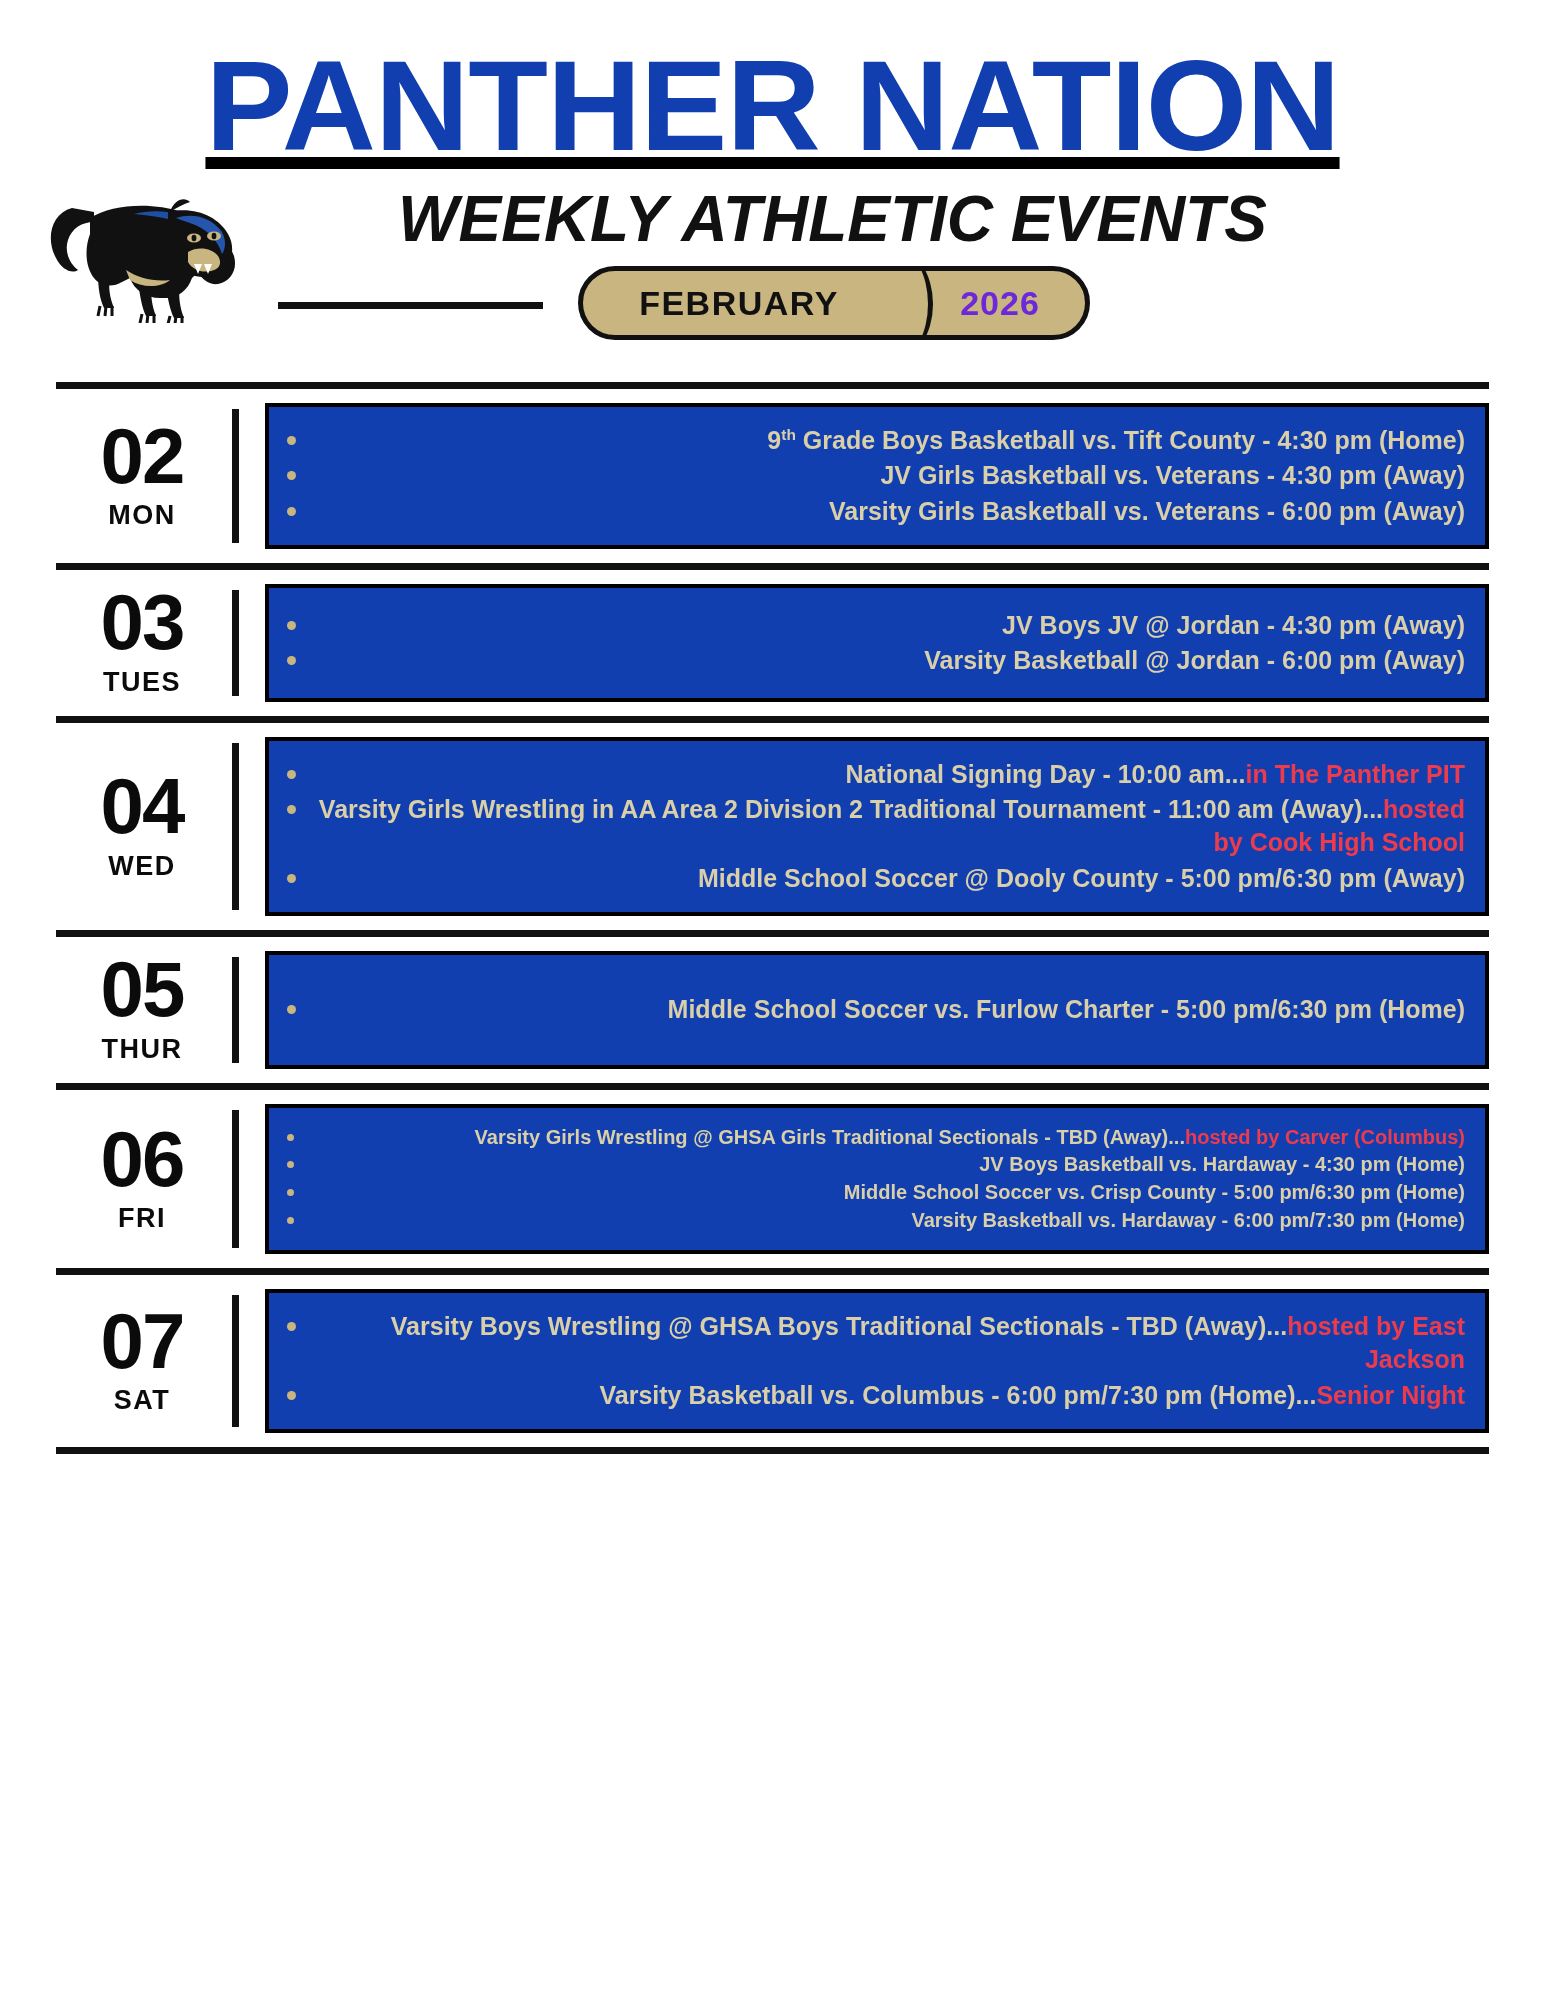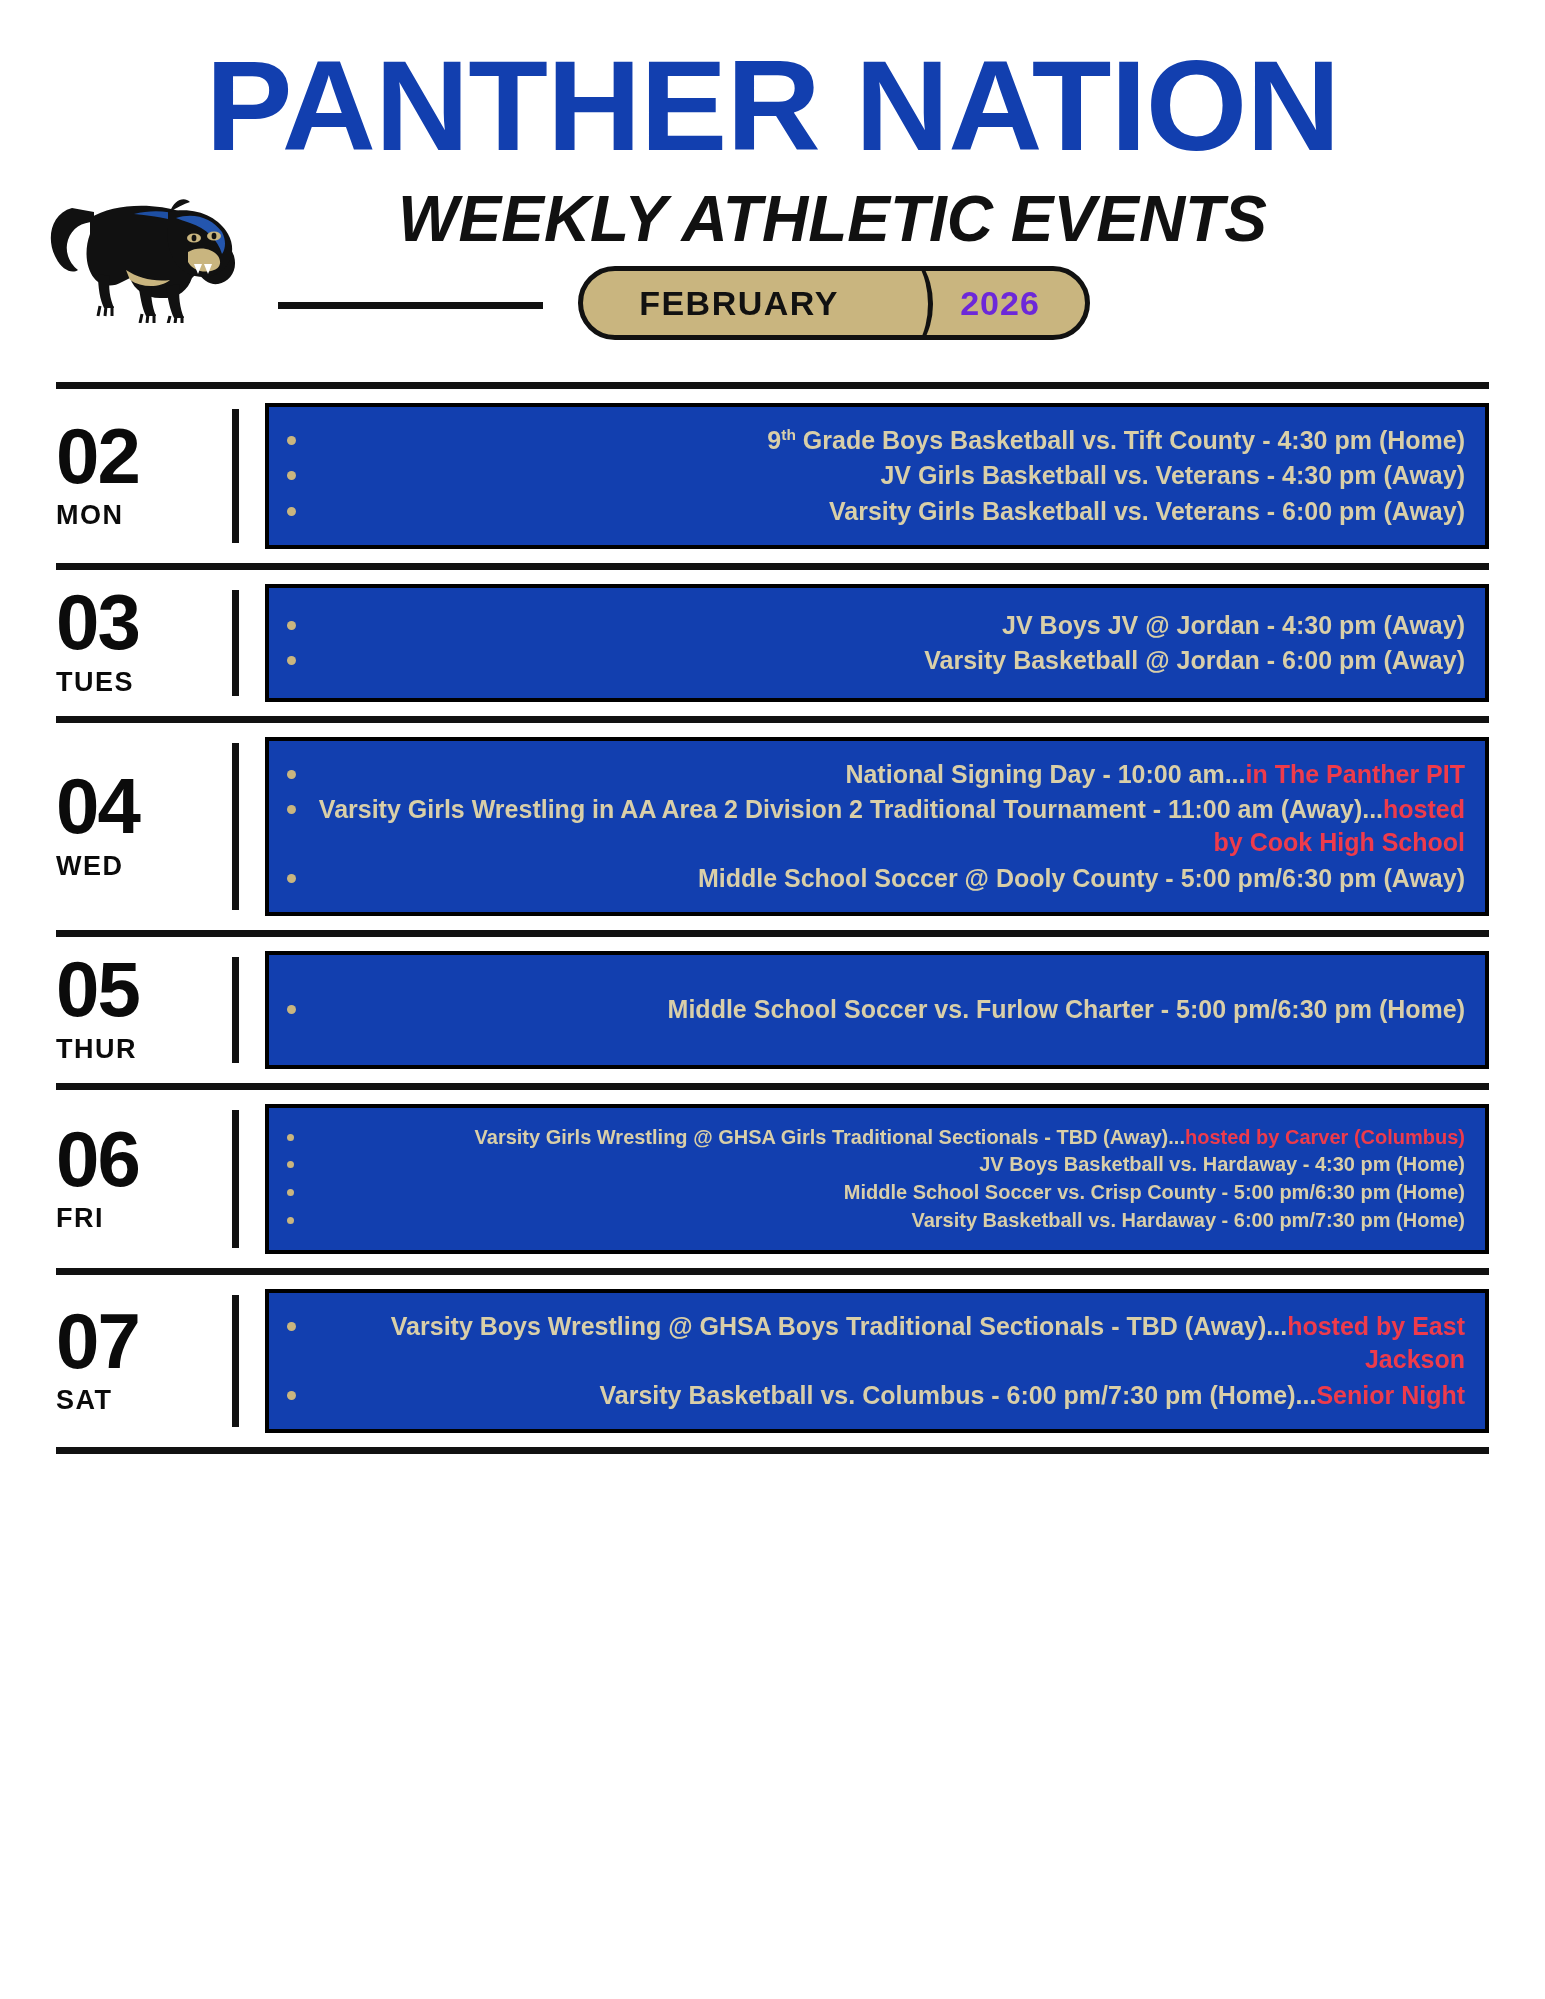--- a/index.html
+++ b/index.html
@@ -20,20 +20,21 @@
     width: 1545px;
     height: 1999px;
     background: #ffffff;
     box-sizing: border-box;
   }
 
   
   .header {
     position: relative;
     padding: 0;
+    text-decoration: underline;
   }
 
   .brand-title {
     text-align: center;
     font-family: "Liberation Sans", sans-serif;
     font-weight: 700;
     font-size: 128px;
     letter-spacing: -1px;
     line-height: 1.0;
     color: #123FAF;
@@ -152,21 +153,21 @@
   .day-row {
     display: flex;
     align-items: center;
     padding: 14px 0 14px 0;
     position: relative;
   }
 
   .day-col {
     width: 172px;
     flex: 0 0 172px;
-    text-align: left;
+    text-align: center;
     padding-right: 4px;
   }
   .day-num {
     font-weight: 700;
     font-size: 78px;
     line-height: 0.92;
     letter-spacing: -2px;
     color: #0b0b0b;
   }
   .day-name {

